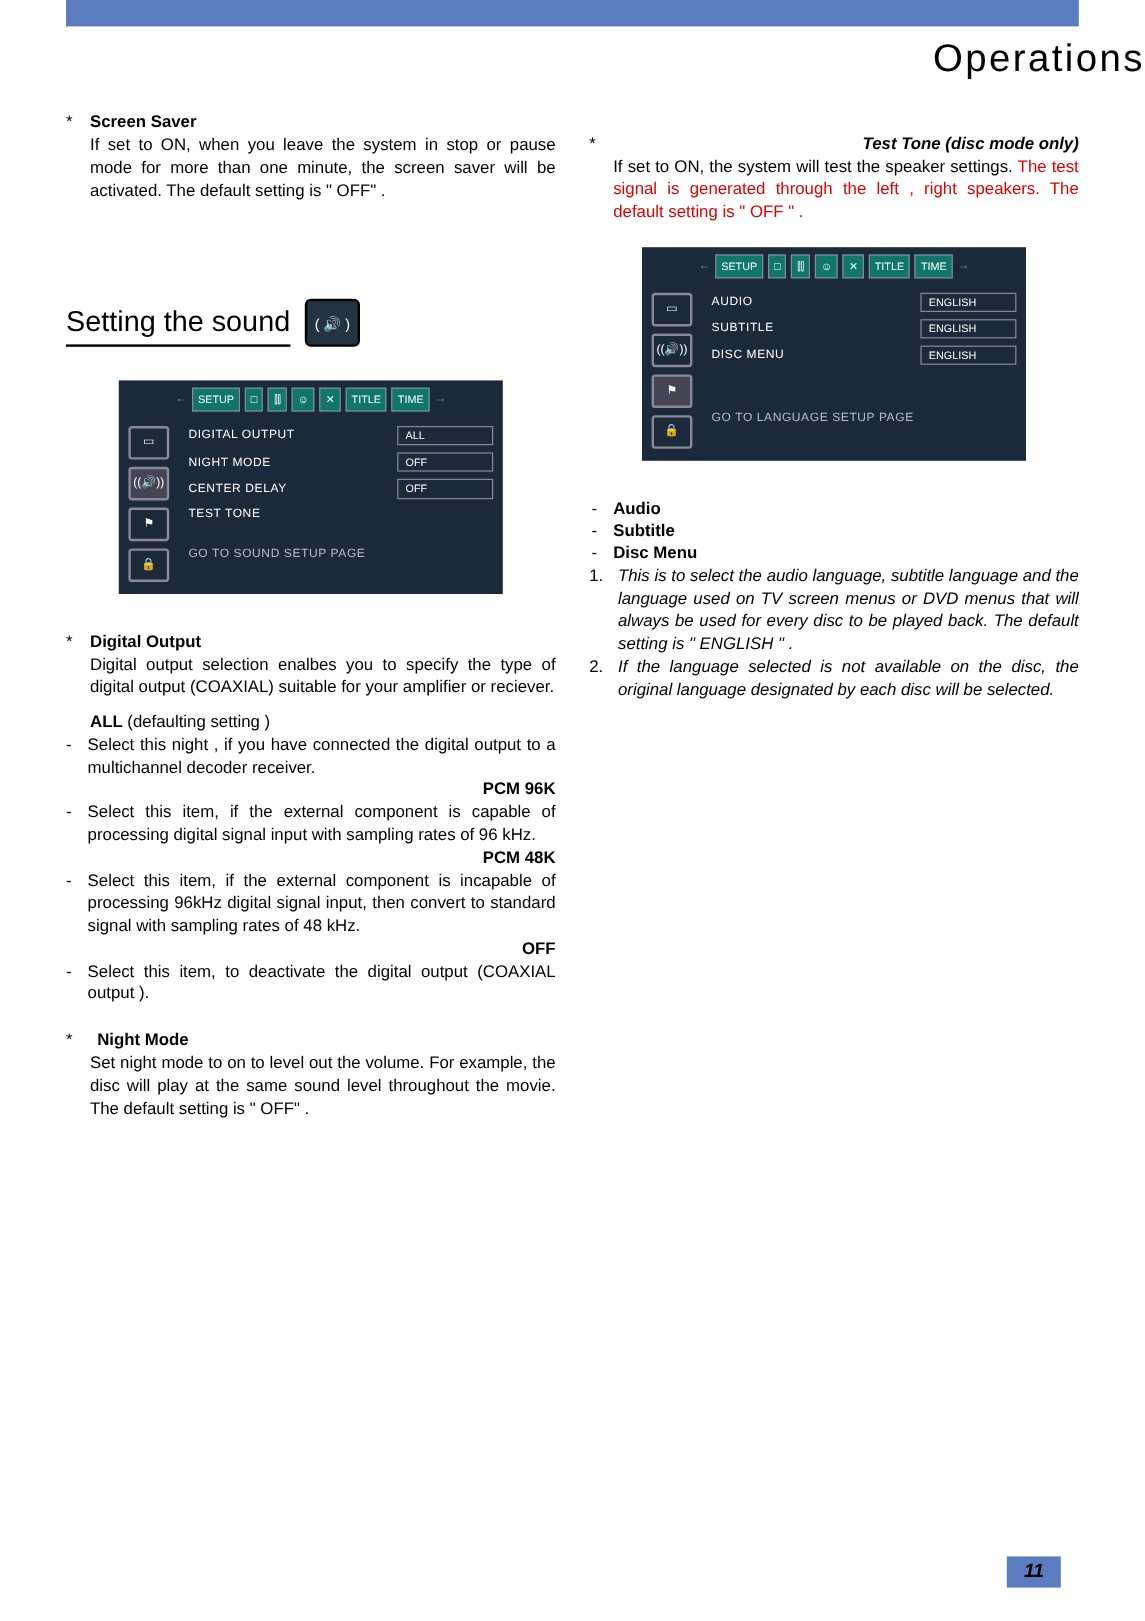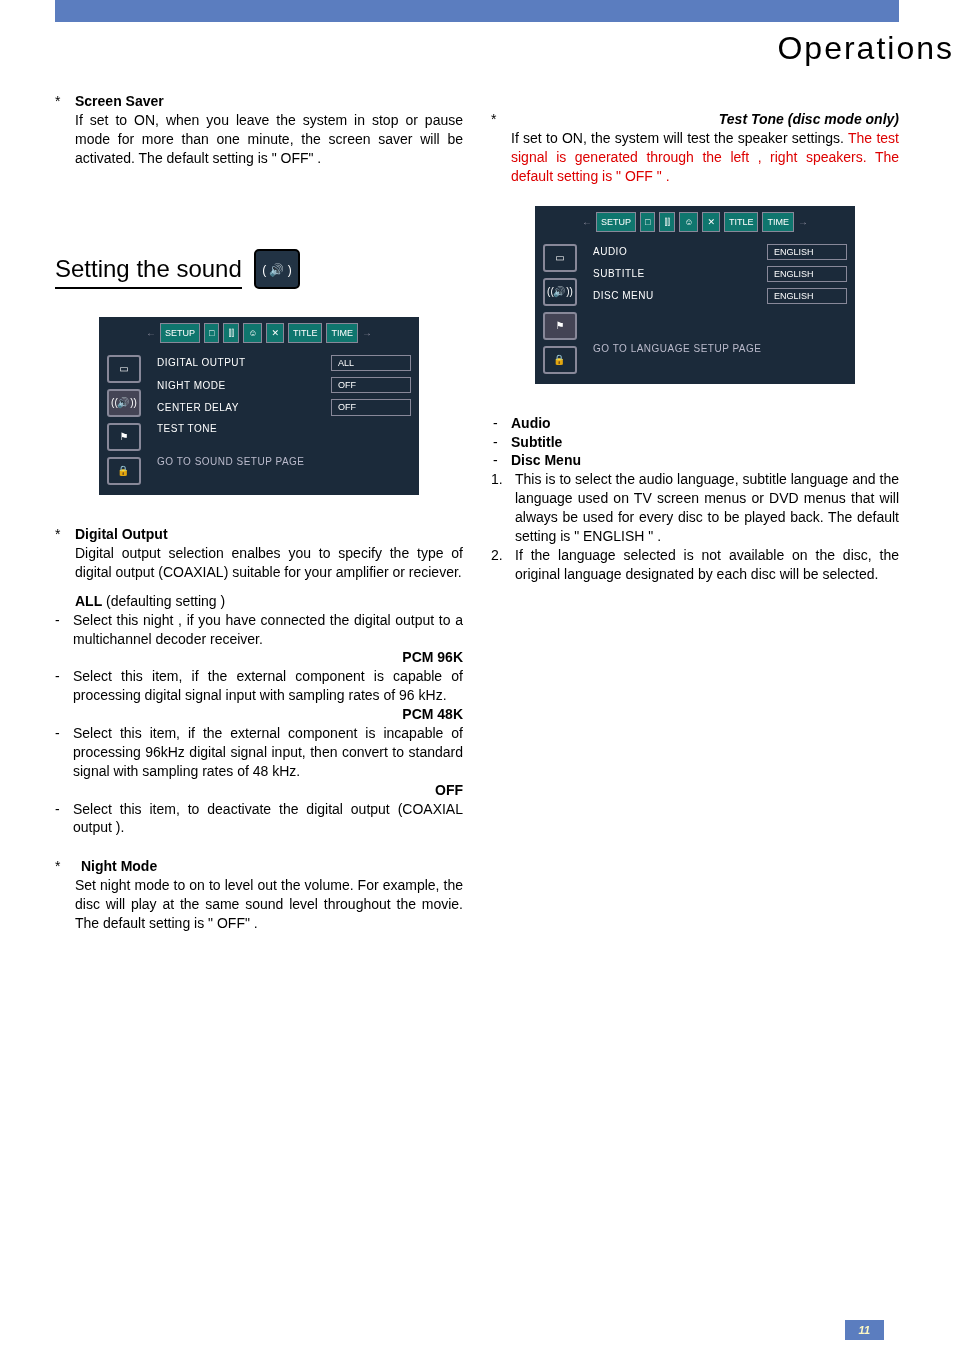--- a/index.html
+++ b/index.html
@@ -111,32 +111,32 @@
   }
   .osd-row { display:flex; justify-content:space-between; margin-bottom:6px; align-items:center;}
   .osd-row .label { flex:1; letter-spacing:0.5px; }
   .osd-row .val { border:1px solid #889; padding:1px 6px; width:80px; font-size:9px; }
   .osd-footer { font-size:10px; margin-top:20px; letter-spacing:0.5px; color:#bbc; }
   .dash-list { margin-left:2px; }
   .dash-row { display:flex; }
   .dash-row .dash { width:18px; flex:0 0 18px; }
   .num-row { display:flex; }
   .num-row .num { width:24px; flex:0 0 24px; }
-  .num-row .content { flex:1; text-align: justify; }
+  .num-row .content { flex:1; text-align: justify; font-style: italic; }
   .bold { font-weight: 700; text-align: right; }
   .just { text-align: justify; }
   .page-num {
     position:absolute;
-    bottom:11px; right:70px;
+    bottom:28px; right:70px;
     background:#5b7dbf;
-    color:#fef9c3;
+    color:#000000;
     font-style:italic;
     font-weight:700;
     padding:4px 14px;
-    font-size:11px;
+    font-size:16px;
   }
   .sp { height:10px; }
   .hicon {
     width:46px;height:40px;border:2px solid #000;border-radius:5px;
     display:inline-flex;align-items:center;justify-content:center;
     background:#223344;color:#fff;font-size:16px;
   }
 </style>
 </head>
 <body>

